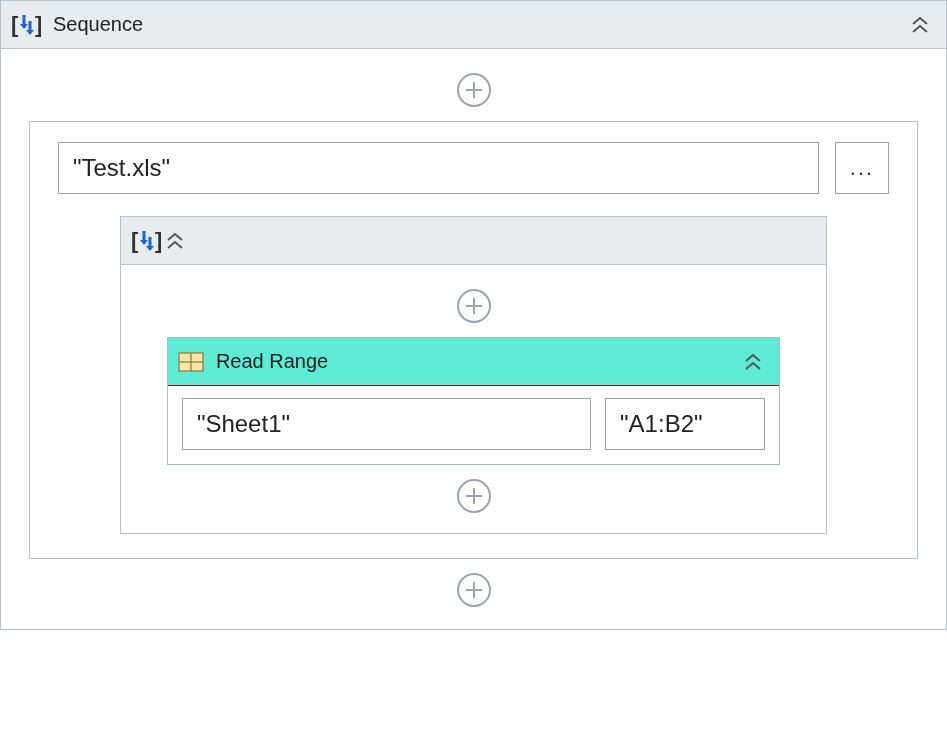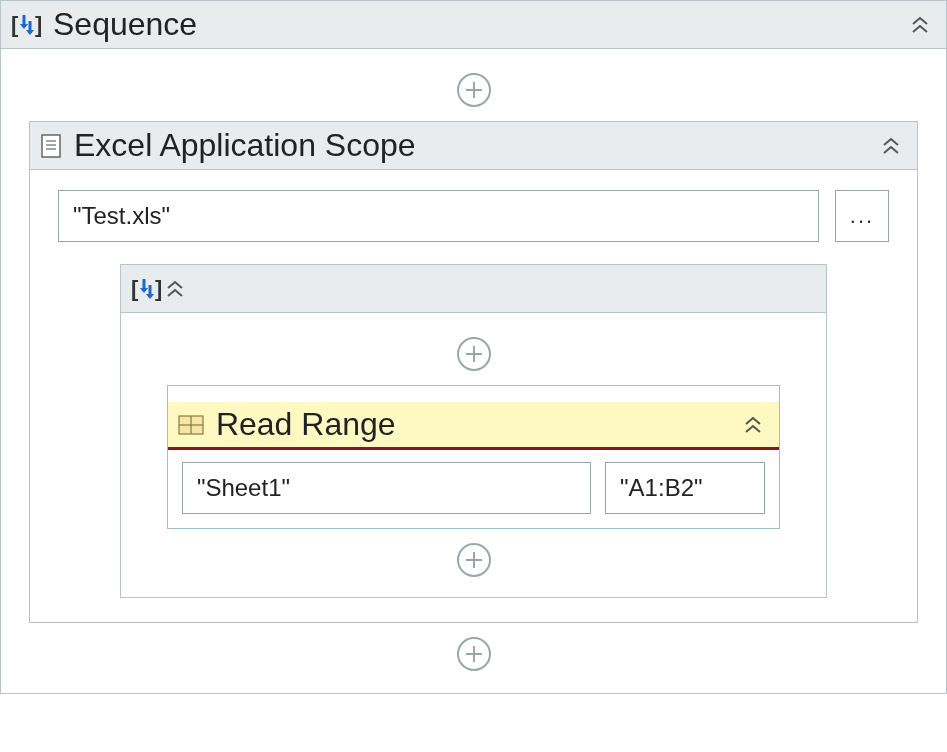--- a/index.html
+++ b/index.html
@@ -20,26 +20,25 @@
     align-items: center;
     background: #e8ecef;
     border-bottom: 1px solid #b8c2c9;
     padding: 6px 12px 6px 10px;
     height: 48px;
   }
   .activity-header.light {
     background: #e8ecef;
   }
   .activity-header.blue {
-    background: #fef9c3;
-    border-bottom: 3px solid #7f1d1d;
-    margin-top: 16px;
+    background: #5eead4;
+    border-bottom: 1px solid #7f1d1d;
   }
   .activity-title {
-    font-size: 32px;
+    font-size: 20px;
     color: #222;
     margin-left: 12px;
     flex: 1;
   }
   .collapse-btn {
     width: 28px;
     height: 28px;
     display: flex;
     align-items: center;
     justify-content: center;
@@ -168,37 +167,20 @@
 
   <div class="sequence-body">
 
     <div class="add-btn">
       <svg width="18" height="18" viewBox="0 0 18 18">
         <path d="M9 1 L9 17 M1 9 L17 9" stroke="#9ca5ab" stroke-width="2"></path>
       </svg>
     </div>
 
     <div class="activity inner-activity scope">
-      <div class="activity-header light">
-        <span class="icon-doc">
-          <svg width="22" height="26" viewBox="0 0 22 26">
-            <rect x="2" y="2" width="18" height="22" fill="#fff" stroke="#666" stroke-width="1.5"></rect>
-            <line x1="6" y1="8" x2="16" y2="8" stroke="#888" stroke-width="1.5"></line>
-            <line x1="6" y1="12" x2="16" y2="12" stroke="#888" stroke-width="1.5"></line>
-            <line x1="6" y1="16" x2="16" y2="16" stroke="#888" stroke-width="1.5"></line>
-          </svg>
-        </span>
-        <span class="activity-title">Excel Application Scope</span>
-        <span class="collapse-btn">
-          <svg width="20" height="20" viewBox="0 0 20 20">
-            <path d="M3 9 L10 3 L17 9" fill="none" stroke="#555" stroke-width="2"></path>
-            <path d="M3 17 L10 11 L17 17" fill="none" stroke="#555" stroke-width="2"></path>
-          </svg>
-        </span>
-      </div>
 
       <div class="scope-body">
 
         <div class="file-row">
           <input class="text-input file-input" type="text" value="&quot;Test.xls&quot;" style="">
           <div class="browse-btn">...</div>
         </div>
 
         <div class="activity inner-activity do-activity">
           <div class="activity-header light">

